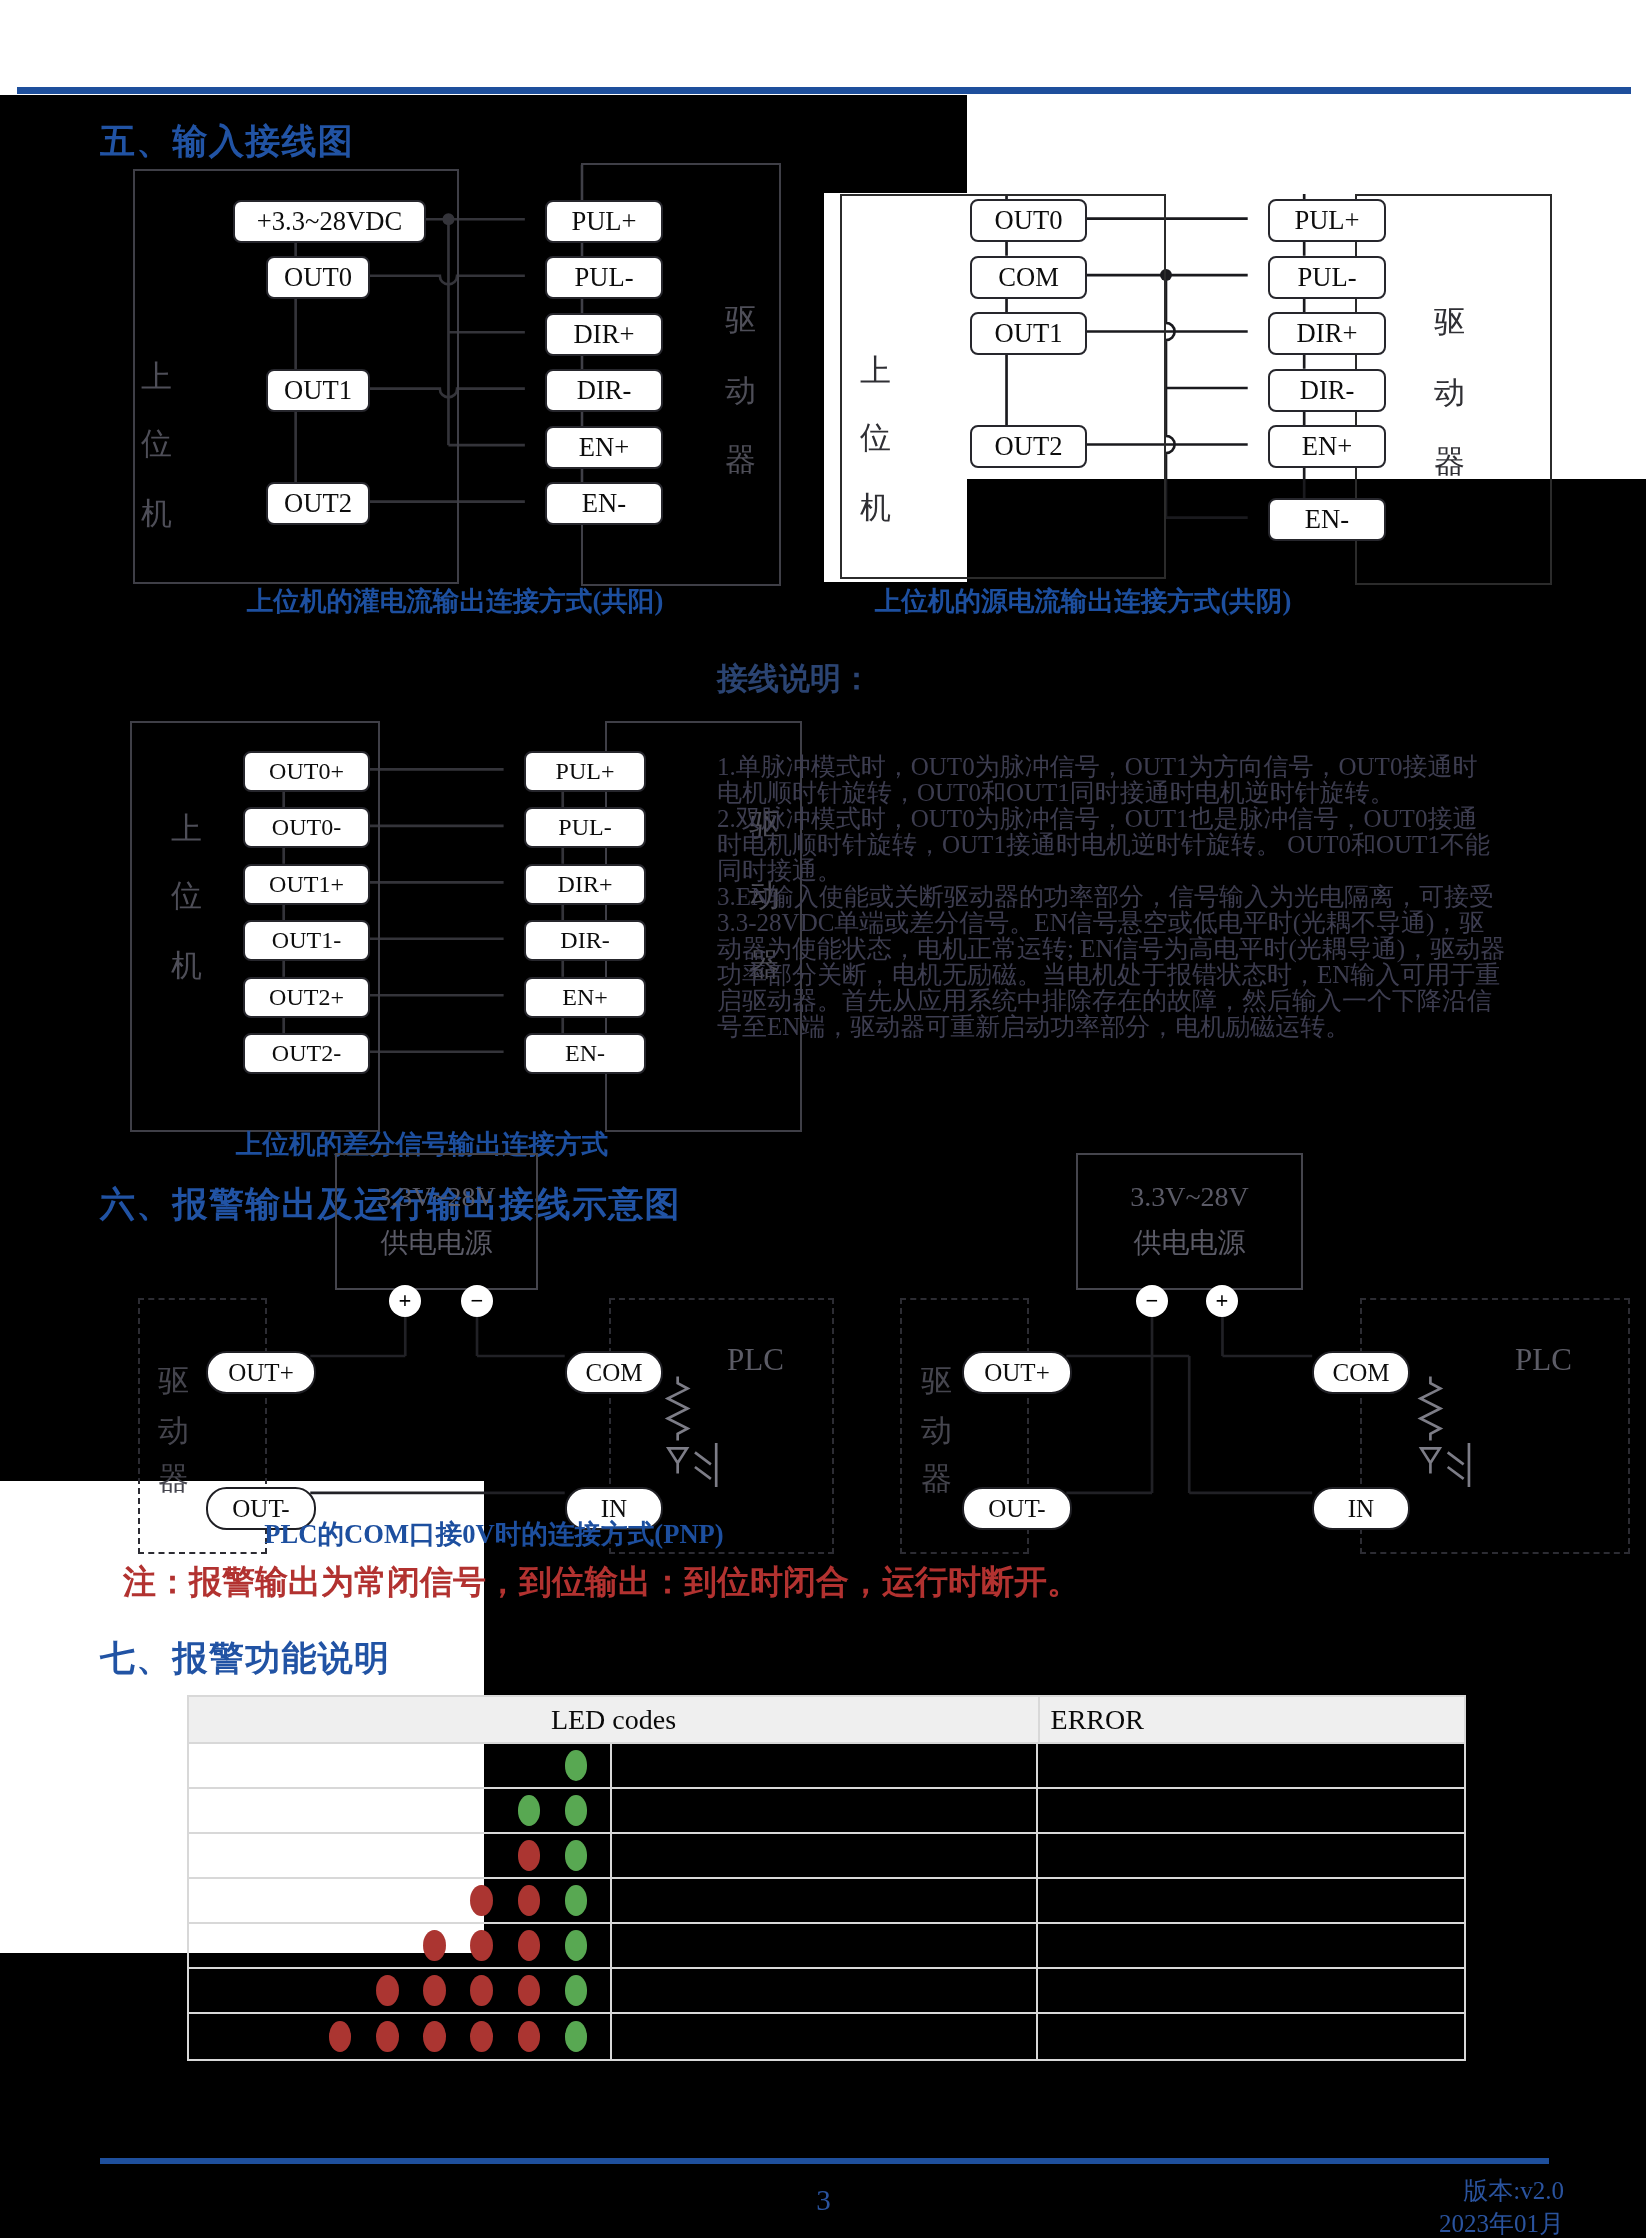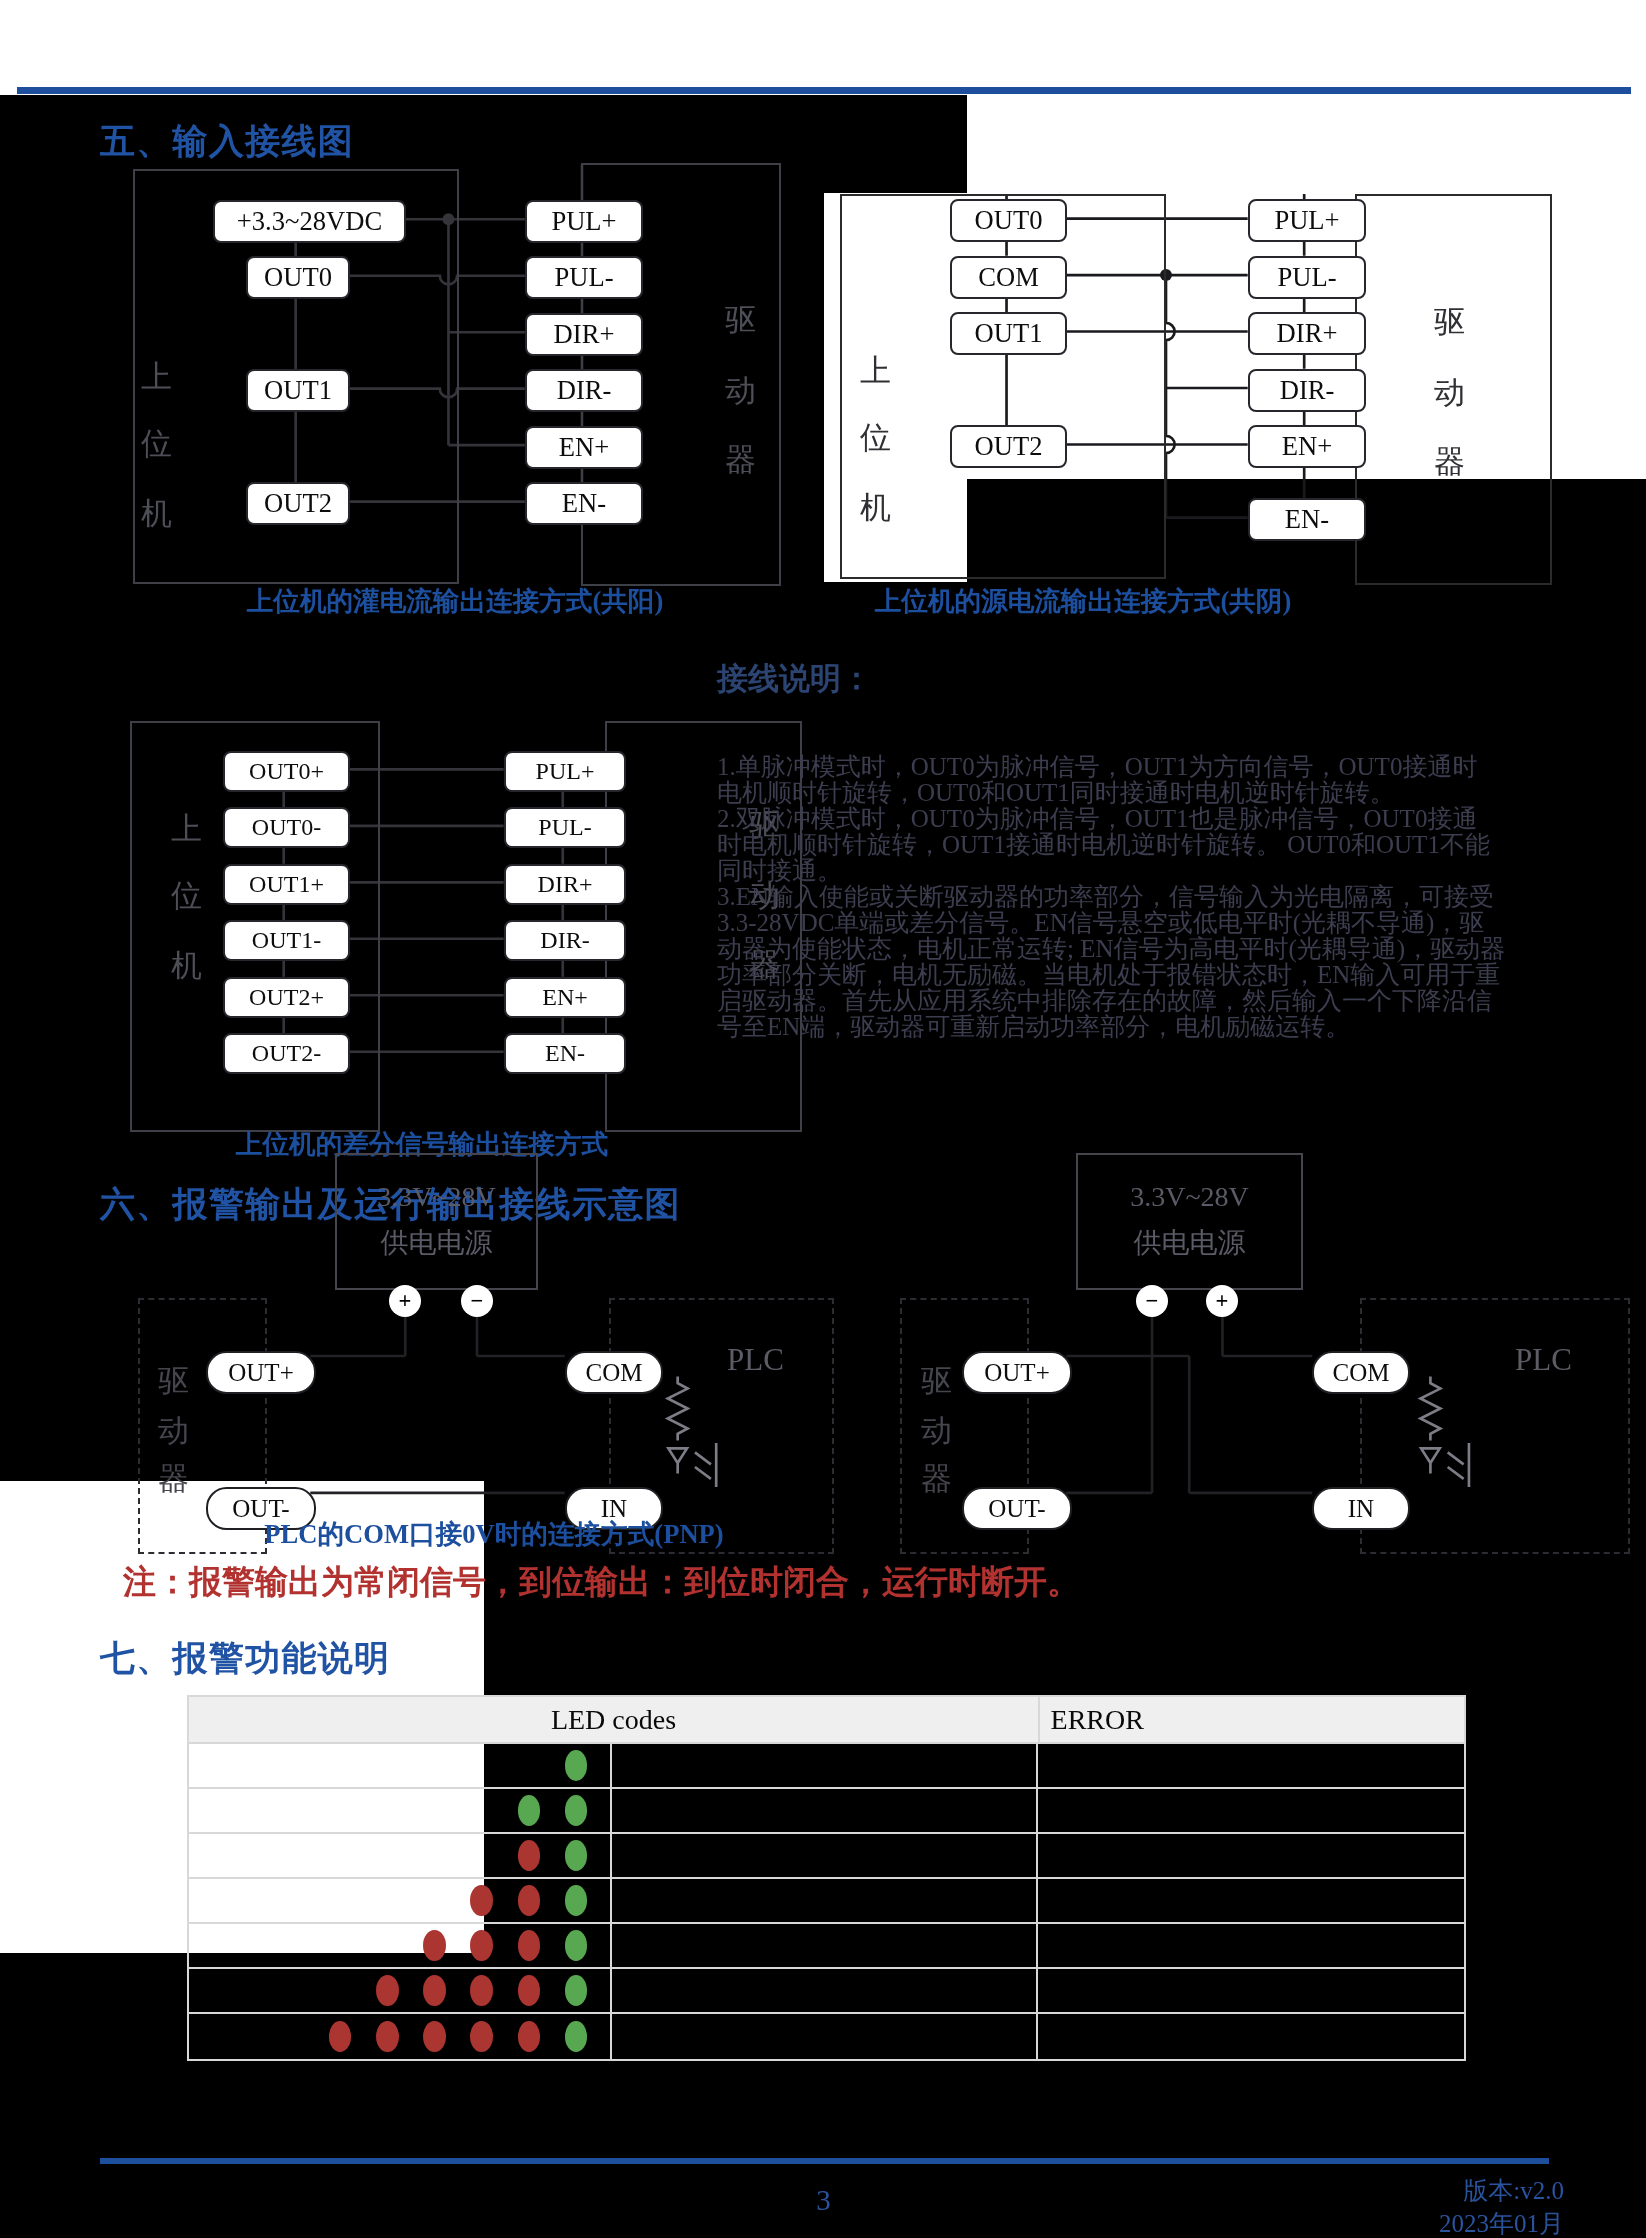--- a/index.html
+++ b/index.html
@@ -19,21 +19,21 @@
   .note-red{position:absolute;left:123px;top:1560px;font-size:33px;font-weight:bold;color:#b23230;}
   
   .notes-h{position:absolute;left:717px;top:658px;font-size:31px;font-weight:bold;color:#2b4472;}
   .notes-body{position:absolute;left:717px;top:754px;width:923px;font-size:25px;
               line-height:26px;color:#3d3d50;white-space:pre-line;font-family:Liberation Serif, serif;}
   
   .frame{position:absolute;border:2px solid #3f3f47;}
   .frame.lite{border-color:#2b2b2b;}
   .dash{position:absolute;border:2.7px dashed #2c2c33;}
   .box{position:absolute;height:39px;background:#fff;border:2.7px solid #26262c;border-radius:8px;
-       display:flex;align-items:center;justify-content:center;font-size:26.6px;color:#0d0d0d;}
+       display:flex;align-items:center;justify-content:center;font-size:26.6px;color:#0d0d0d;margin-left:20px;}
   .box.sm{height:37px;font-size:24px;text-align:center;}
   .pill{position:absolute;height:39px;background:#fff;border:2.7px solid #1f1f24;border-radius:20.6px;
         display:flex;align-items:center;justify-content:center;font-size:25px;color:#0d0d0d;margin-top:14px;}
   .vlabel{position:absolute;writing-mode:vertical-rl;text-orientation:upright;
           font-size:31px;color:#4e4e58;letter-spacing:69px;line-height:1;}
   .vlabel.lite{color:#2f2f34;}
   .vlabel.six{letter-spacing:48px;color:#45454e;}
   .term{position:absolute;width:32px;height:32px;border-radius:50%;background:#fff;color:#000;
         display:flex;align-items:center;justify-content:center;font-size:22.6px;font-weight:bold;}
   .supply{position:absolute;border:2px solid #45454d;display:flex;flex-direction:column;

